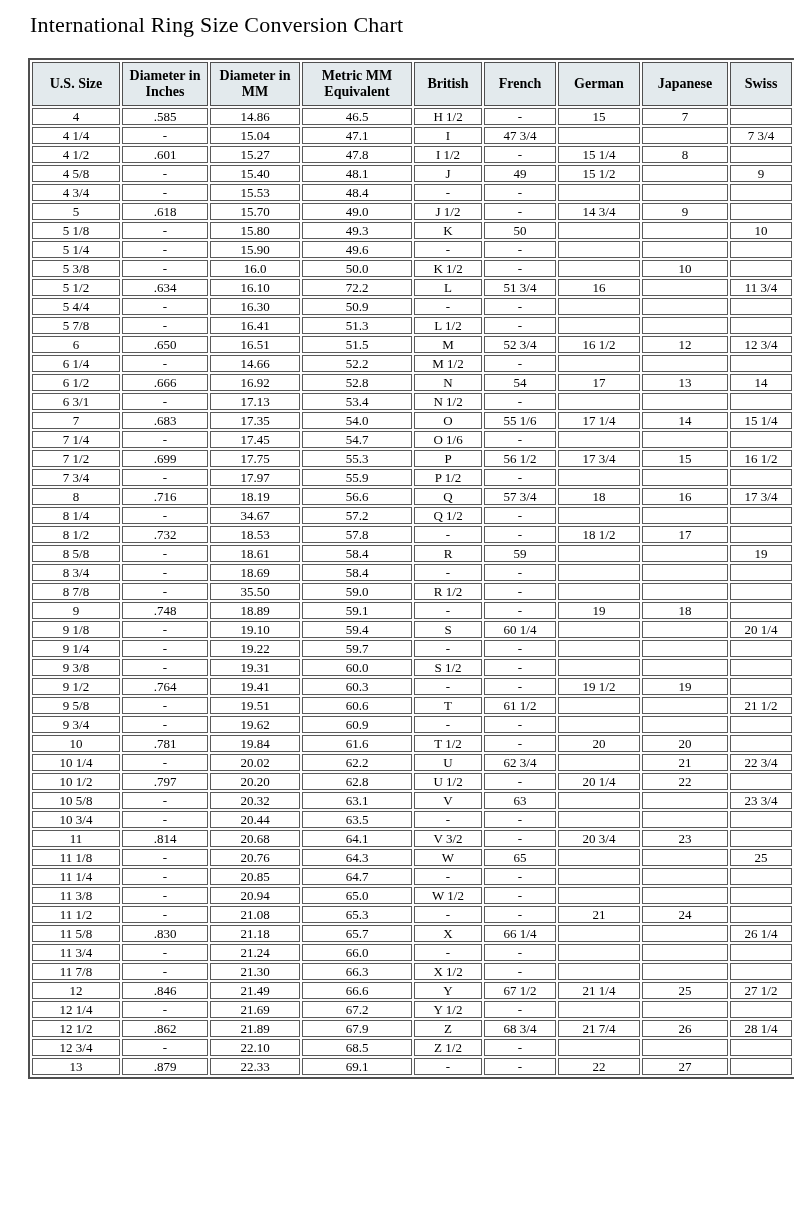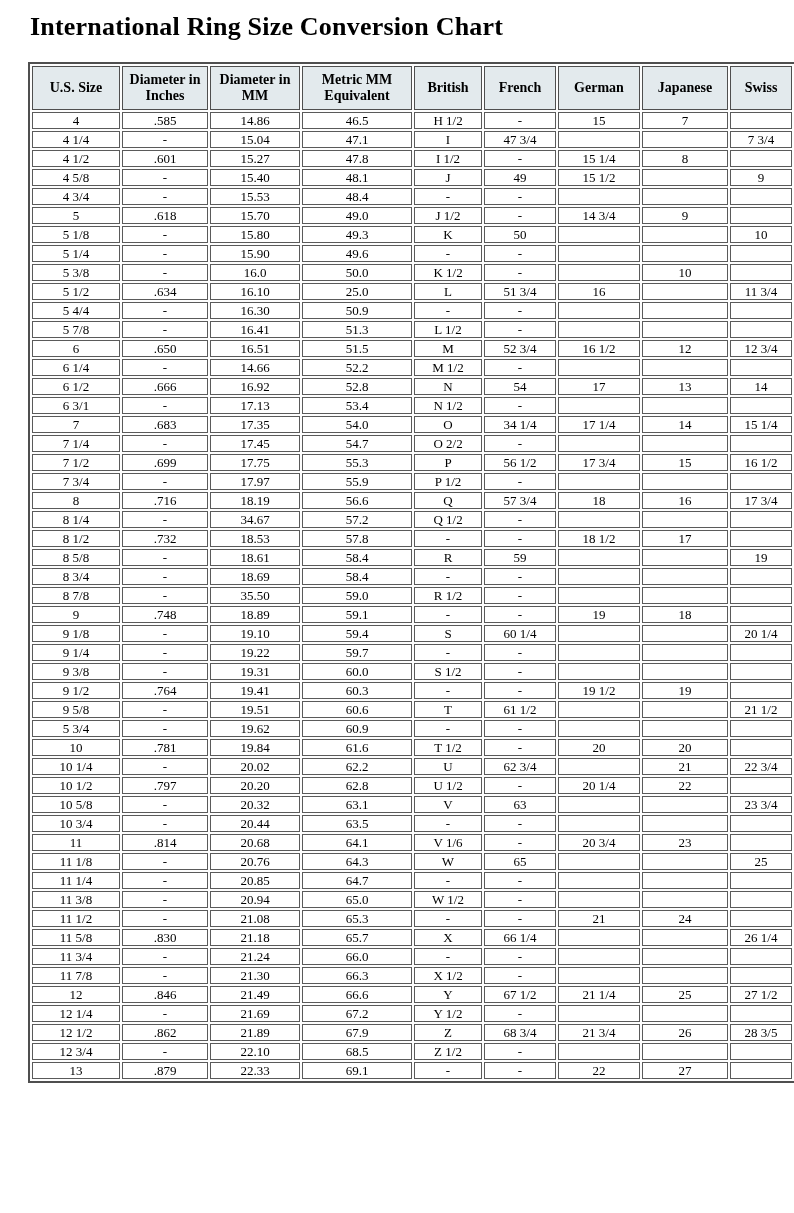--- a/index.html
+++ b/index.html
@@ -11,22 +11,22 @@
   }
   .page {
     width: 794px;
     height: 1213px;
     background: #ffffff;
     position: relative;
     box-sizing: border-box;
     padding: 8px 22px 0 28px;
   }
   h1.title {
-    font-size: 26px;
-    font-weight: bold;
+    font-size: 22px;
+    font-weight: normal;
     margin: 4px 0 20px 2px;
     letter-spacing: 0.2px;
     font-family: "Liberation Serif", "DejaVu Serif", serif;
   }
   table.ring-table {
     border-collapse: separate;
     border-spacing: 2px;
     background: #fdfdfd;
     border: 2px solid #4f4f4f;
     table-layout: fixed;
@@ -194,21 +194,21 @@
           <td>K 1/2</td>
           <td>-</td>
           <td></td>
           <td>10</td>
           <td></td>
         </tr>
         <tr>
           <td>5 1/2</td>
           <td>.634</td>
           <td>16.10</td>
-          <td>25.0</td>
+          <td>72.2</td>
           <td>L</td>
           <td>51 3/4</td>
           <td>16</td>
           <td></td>
           <td>11 3/4</td>
         </tr>
         <tr>
           <td>5 4/4</td>
           <td>-</td>
           <td>16.30</td>
@@ -273,31 +273,31 @@
           <td></td>
           <td></td>
           <td></td>
         </tr>
         <tr>
           <td>7</td>
           <td>.683</td>
           <td>17.35</td>
           <td>54.0</td>
           <td>O</td>
-          <td>34 1/4</td>
+          <td>55 1/6</td>
           <td>17 1/4</td>
           <td>14</td>
           <td>15 1/4</td>
         </tr>
         <tr>
           <td>7 1/4</td>
           <td>-</td>
           <td>17.45</td>
           <td>54.7</td>
-          <td>O 2/2</td>
+          <td>O 1/6</td>
           <td>-</td>
           <td></td>
           <td></td>
           <td></td>
         </tr>
         <tr>
           <td>7 1/2</td>
           <td>.699</td>
           <td>17.75</td>
           <td>55.3</td>
@@ -444,21 +444,21 @@
           <td>-</td>
           <td>19.51</td>
           <td>60.6</td>
           <td>T</td>
           <td>61 1/2</td>
           <td></td>
           <td></td>
           <td>21 1/2</td>
         </tr>
         <tr>
-          <td>5 3/4</td>
+          <td>9 3/4</td>
           <td>-</td>
           <td>19.62</td>
           <td>60.9</td>
           <td>-</td>
           <td>-</td>
           <td></td>
           <td></td>
           <td></td>
         </tr>
         <tr>
@@ -514,21 +514,21 @@
           <td>-</td>
           <td></td>
           <td></td>
           <td></td>
         </tr>
         <tr>
           <td>11</td>
           <td>.814</td>
           <td>20.68</td>
           <td>64.1</td>
-          <td>V 1/6</td>
+          <td>V 3/2</td>
           <td>-</td>
           <td>20 3/4</td>
           <td>23</td>
           <td></td>
         </tr>
         <tr>
           <td>11 1/8</td>
           <td>-</td>
           <td>20.76</td>
           <td>64.3</td>
@@ -626,23 +626,23 @@
           <td></td>
           <td></td>
         </tr>
         <tr>
           <td>12 1/2</td>
           <td>.862</td>
           <td>21.89</td>
           <td>67.9</td>
           <td>Z</td>
           <td>68 3/4</td>
-          <td>21 3/4</td>
+          <td>21 7/4</td>
           <td>26</td>
-          <td>28 3/5</td>
+          <td>28 1/4</td>
         </tr>
         <tr>
           <td>12 3/4</td>
           <td>-</td>
           <td>22.10</td>
           <td>68.5</td>
           <td>Z 1/2</td>
           <td>-</td>
           <td></td>
           <td></td>

